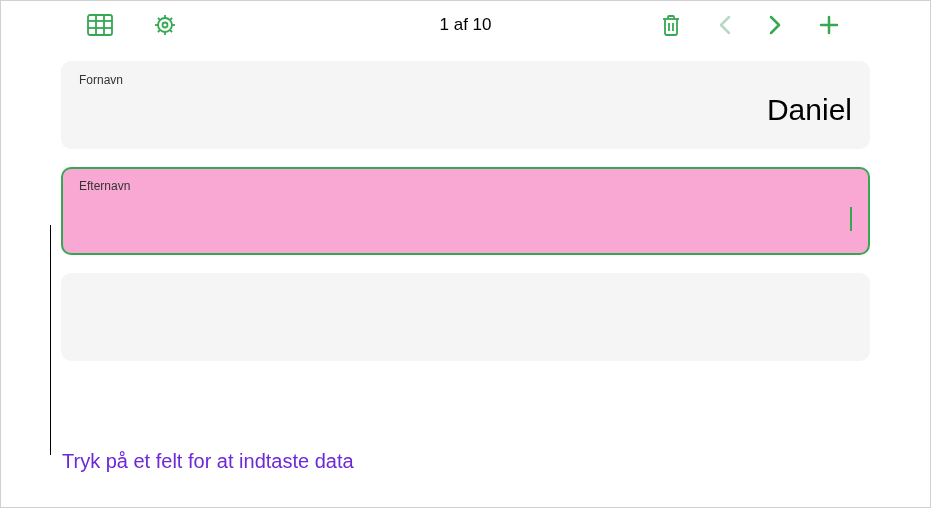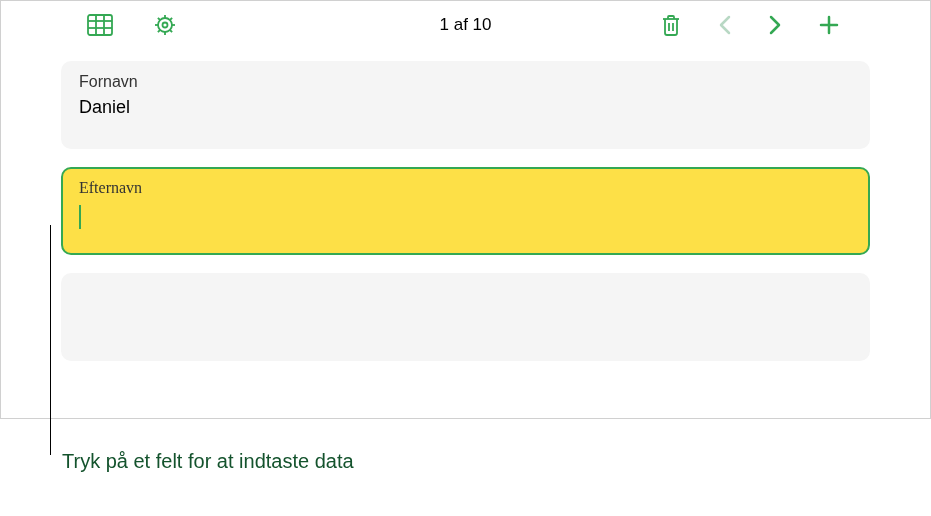--- a/index.html
+++ b/index.html
@@ -10,21 +10,21 @@
     body {
       font-family: -apple-system, BlinkMacSystemFont, "Helvetica Neue", Arial, sans-serif;
       background: #ffffff;
       width: 931px;
       height: 516px;
       position: relative;
     }
     .app-frame {
       border: 1px solid #d0d0d0;
       width: 931px;
-      height: 419px;
+      height: 508px;
       background: #ffffff;
     }
     .toolbar {
       display: flex;
       align-items: center;
       height: 48px;
       padding: 0 16px;
       position: relative;
     }
     .toolbar-left {
@@ -61,35 +61,35 @@
       padding: 12px 60px 0 60px;
     }
     .field {
       background: #f5f5f5;
       border-radius: 10px;
       padding: 12px 18px 14px 18px;
       margin-bottom: 18px;
       min-height: 88px;
     }
     .field.active {
-      background: #fde047;
+      background: #f9a8d4;
       border: 2px solid #34a853;
       padding: 10px 16px 12px 16px;
-      font-family: Liberation Serif, serif;
     }
     .field-label {
-      font-size: 16px;
+      font-size: 12px;
       color: #333;
       margin-bottom: 6px;
     }
     .field-value {
-      font-size: 18px;
+      font-size: 30px;
       color: #000;
       font-weight: 400;
       min-height: 28px;
+      text-align: right;
     }
     .cursor {
       display: inline-block;
       width: 2px;
       height: 24px;
       background: #34a853;
       vertical-align: middle;
       margin-top: 2px;
     }
     .callout-line {
@@ -98,21 +98,21 @@
       top: 225px;
       width: 1px;
       height: 230px;
       background: #000;
     }
     .callout-text {
       position: absolute;
       left: 62px;
       top: 448px;
       font-size: 20px;
-      color: #14532d;
+      color: #6d28d9;
       line-height: 1.35;
       max-width: 370px;
     }
   </style>
 </head>
 <body>
 
 <div class="app-frame">
   <div class="toolbar">
     <div class="toolbar-left">

